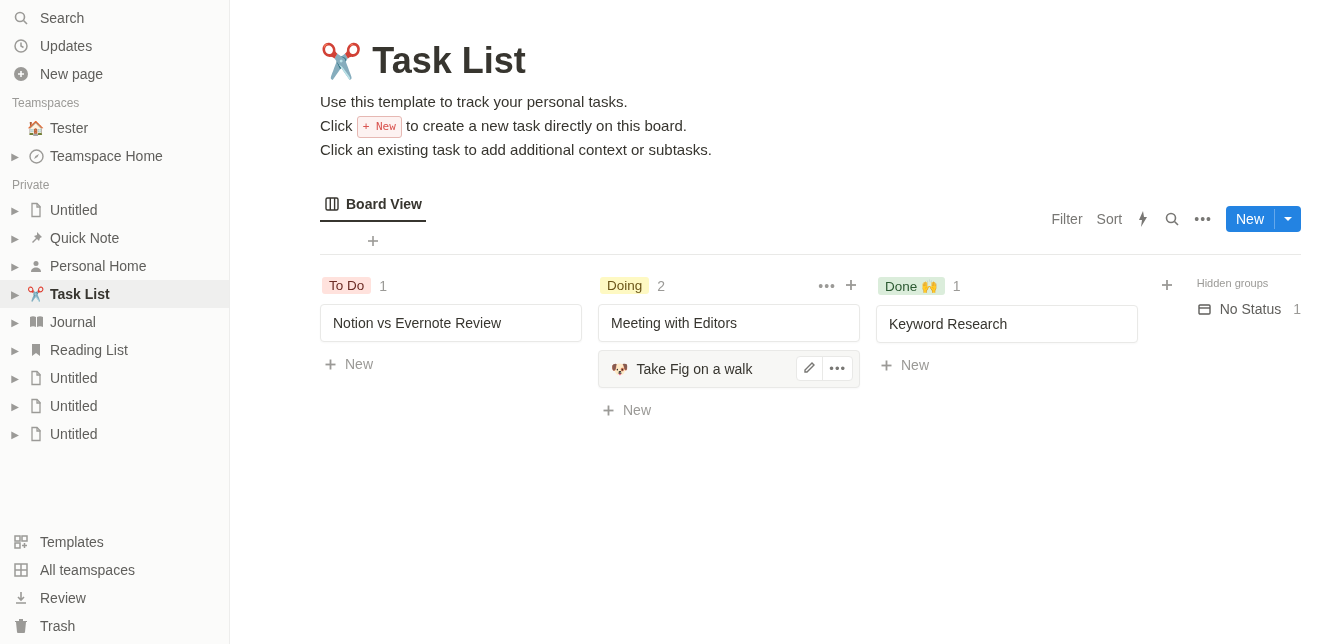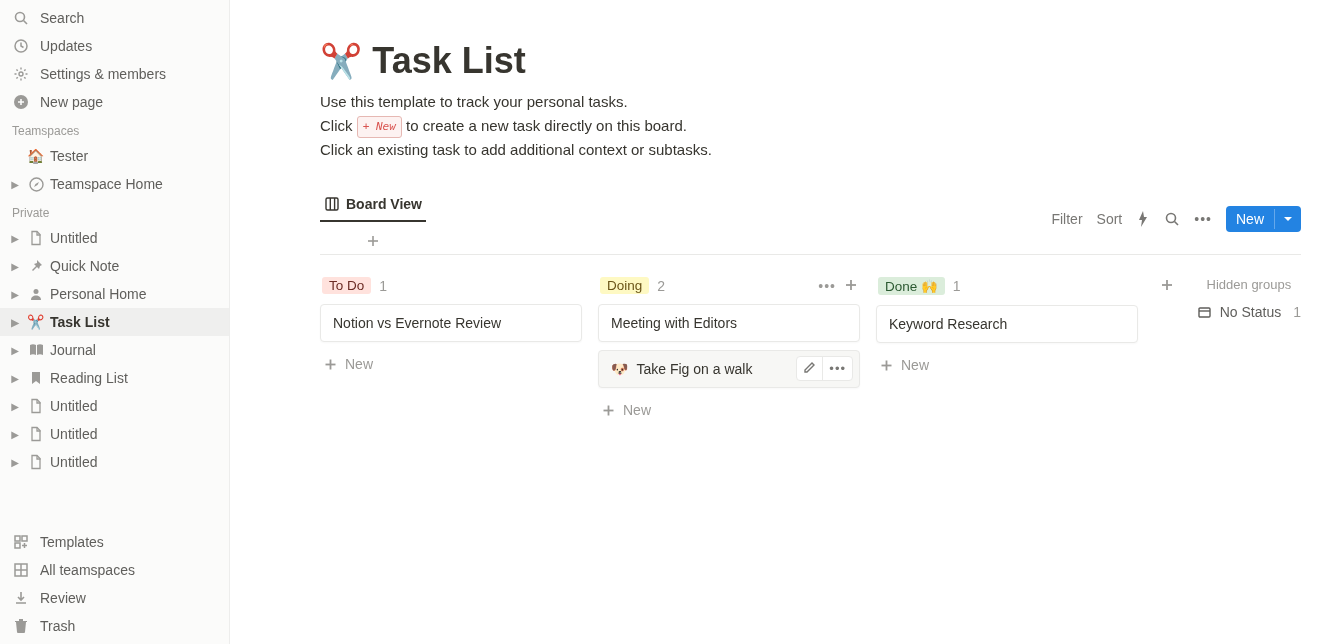--- a/index.html
+++ b/index.html
@@ -75,21 +75,20 @@
   .page-desc .newchip {
     display:inline-block;
     border:1px solid #e6b8b3;
     background:#fdf2f1;
     color:#d9534f;
     font-family: ui-monospace, Menlo, monospace;
     font-size:11px;
     padding:1px 5px;
     border-radius:3px;
     vertical-align:middle;
-    font-style:italic;
   }
   .views-row {
     display:flex;
     align-items:center;
     justify-content:space-between;
     margin-top:28px;
     border-bottom:1px solid #e9e9e7;
   }
   .views-left { display:flex; align-items:center; gap:6px;flex-direction:column;}
   .view-tab {
@@ -148,21 +147,21 @@
     border-radius:4px;
     background:#fff;
   }
   .card .hover-actions .ha{
     padding:4px 6px; color:#787774; cursor:pointer; font-size:13px;
   }
   .card .hover-actions .ha + .ha{ border-left:1px solid #e9e9e7;}
   .col-new { display:flex; align-items:center; gap:8px; color:#9b9a97; padding:6px 4px; cursor:pointer; font-size:14px;}
   .add-group { width:30px; display:flex; justify-content:center; padding-top:4px; color:#9b9a97; cursor:pointer;}
   .hidden-groups { flex-shrink:0; }
-  .hidden-groups .hdr{ color:#9b9a97; font-size:13px; padding:4px 0 12px; font-weight:500;text-align:center;}
+  .hidden-groups .hdr{ color:#9b9a97; font-size:11px; padding:4px 0 12px; font-weight:500;}
   .hidden-groups .row{ display:flex; align-items:center; gap:8px; color:#5f5e5b; font-weight:500; font-size:14px; cursor:pointer;}
   .hidden-groups .row .cnt{ color:#9b9a97; margin-left:4px;}
 
   .tag-todo  { background:#ffe2dd; color:#6b2b24;}
   .tag-doing { background:#fef9c3; color:#6a5417;}
   .tag-done  { background:#dbeddb; color:#2b5931;}
 </style>
 </head>
 <body>
 
@@ -178,29 +177,20 @@
         <span>Search</span>
       </div>
       <div class="nav-item">
         <span class="icon">
           <svg width="16" height="16" viewBox="0 0 16 16" fill="none" stroke="#9b9a97" stroke-width="1.5">
             <circle cx="8" cy="8" r="6"></circle>
             <path d="M8 4.5 V8 l2.5 1.5"></path>
           </svg>
         </span>
         <span>Updates</span>
-      </div>
-      <div class="nav-item">
-        <span class="icon">
-          <svg width="16" height="16" viewBox="0 0 16 16" fill="none" stroke="#9b9a97" stroke-width="1.4">
-            <circle cx="8" cy="8" r="2"></circle>
-            <path d="M8 1.5v2M8 12.5v2M14.5 8h-2M3.5 8h-2M12.6 3.4l-1.4 1.4M4.8 11.2l-1.4 1.4M12.6 12.6l-1.4-1.4M4.8 4.8 3.4 3.4"></path>
-          </svg>
-        </span>
-        <span>Settings &amp; members</span>
       </div>
       <div class="nav-item">
         <span class="icon">
           <svg width="16" height="16" viewBox="0 0 16 16" fill="#9b9a97">
             <circle cx="8" cy="8" r="7"></circle>
             <path d="M5 8h6M8 5v6" stroke="#fbfbfa" stroke-width="1.6"></path>
           </svg>
         </span>
         <span>New page</span>
       </div>

